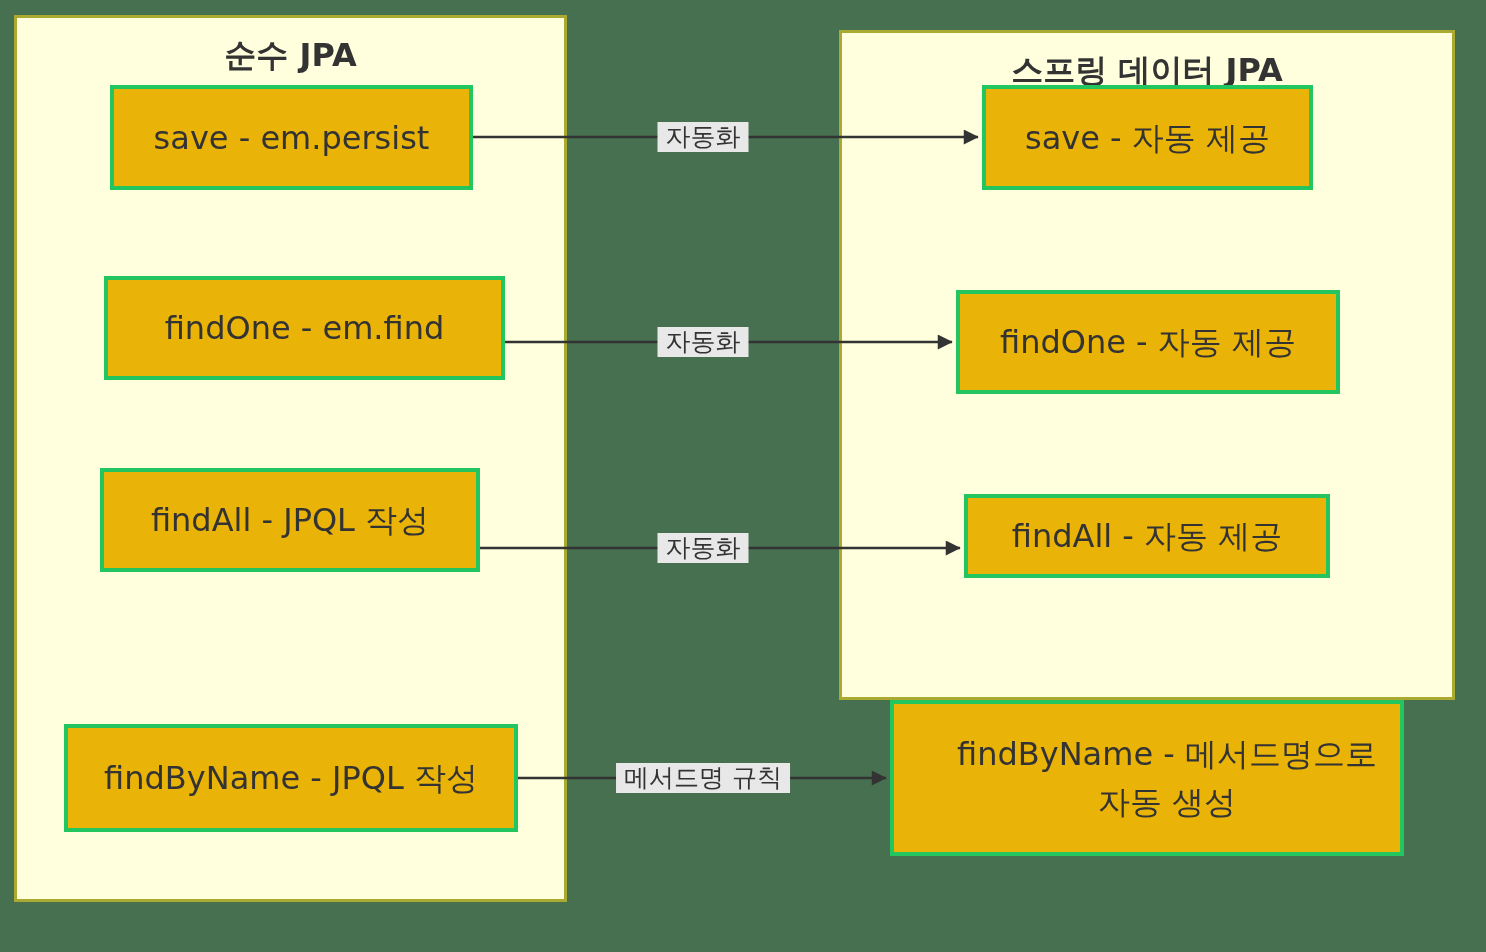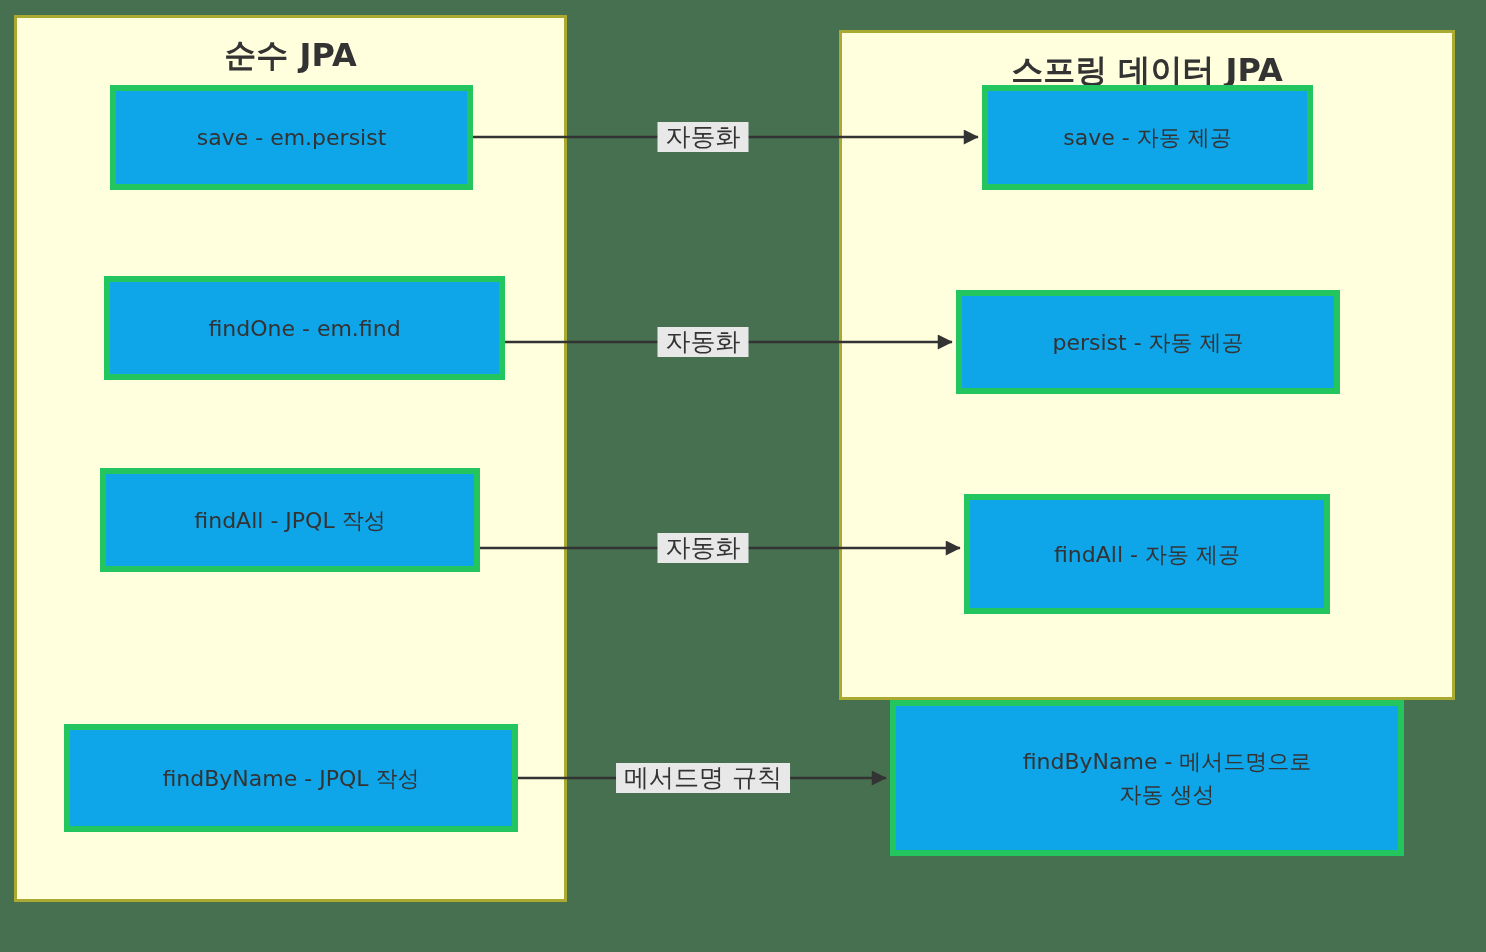--- a/index.html
+++ b/index.html
@@ -28,40 +28,40 @@
     top: 16px;
     left: 0;
     width: 100%;
     text-align: center;
     font-size: 32px;
     font-weight: 700;
     color: #333333;
   }
   .node {
     position: absolute;
-    background: #0ea5e9;
-    border: 6px solid #22c55e;
+    background: #eab308;
+    border: 4px solid #22c55e;
     box-sizing: border-box;
     display: flex;
     align-items: center;
     justify-content: center;
     text-align: center;
-    font-size: 22px;
+    font-size: 32px;
     line-height: 1.5;
     color: #333333;
   }
   
   .node-l1 { left: 110px; top: 85px;  width: 363px; height: 105px; }
   .node-l2 { left: 104px; top: 276px; width: 401px; height: 104px; }
   .node-l3 { left: 100px; top: 468px; width: 380px; height: 104px; }
   .node-l4 { left: 64px;  top: 724px; width: 454px; height: 108px; }
   
   .node-r1 { left: 982px; top: 85px;  width: 331px; height: 105px; }
   .node-r2 { left: 956px; top: 290px; width: 384px; height: 104px; }
-  .node-r3 { left: 964px; top: 494px; width: 366px; height: 120px; align-items: center; }
+  .node-r3 { left: 964px; top: 494px; width: 366px; height: 84px; align-items: center; }
   .node-r4 { left: 890px; top: 700px; width: 514px; height: 156px; }
   .node .line { display: block; margin-left: 40px; }
   .edges-svg {
     position: absolute;
     left: 0;
     top: 0;
     width: 1486px;
     height: 952px;
     pointer-events: none;
   }
@@ -115,21 +115,21 @@
     <span>findAll - JPQL 작성</span>
   </div>
   <div class="node node-l4">
     <span>findByName - JPQL 작성</span>
   </div>
 
   <div class="node node-r1">
     <span>save - 자동 제공</span>
   </div>
   <div class="node node-r2">
-    <span>persist - 자동 제공</span>
+    <span>findOne - 자동 제공</span>
   </div>
   <div class="node node-r3">
     <span>findAll - 자동 제공</span>
   </div>
   <div class="node node-r4">
     <span>
       <span class="line">findByName - 메서드명으로</span>
       <span class="line">자동 생성</span>
     </span>
   </div>

